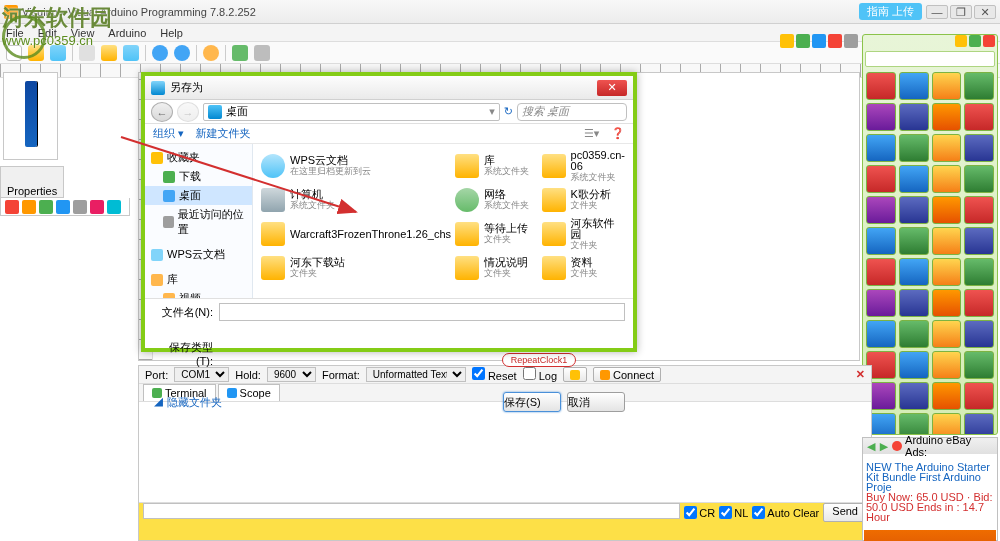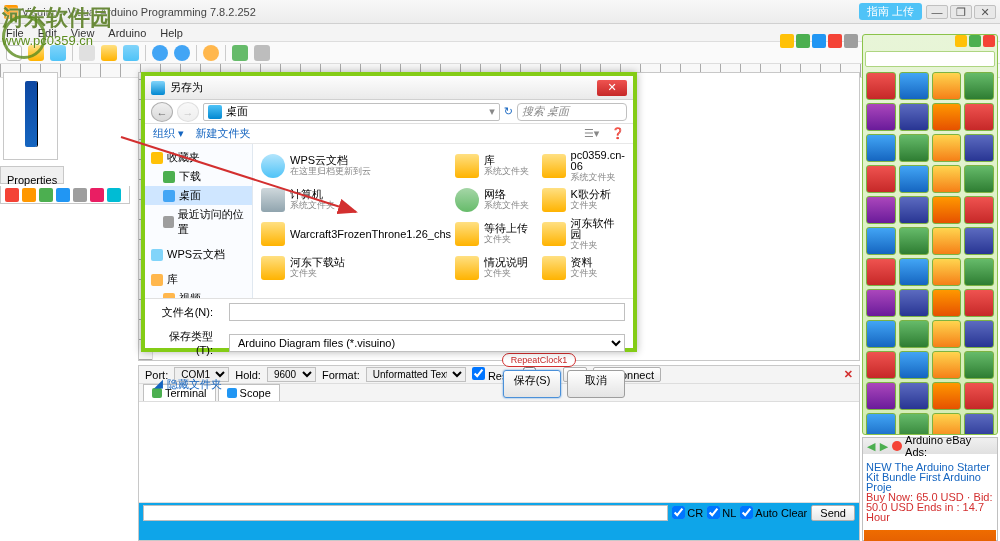--- a/index.html
+++ b/index.html
@@ -22,50 +22,50 @@
 .tb-undo{background:#42a5f5;border-radius:50%}
 .tb-moon{background:#ffb74d;border-radius:50%}
 .tb-play{background:#66bb6a}
 .tb-zoom{background:#bdbdbd}
 .ruler-h{height:14px;background:#f8f8f8;border-bottom:1px solid #ddd;position:relative}
 .ruler-h::after{content:"";position:absolute;inset:0;background:repeating-linear-gradient(90deg,#aaa 0,#aaa 1px,transparent 1px,transparent 20px)}
 .workarea{position:absolute;top:72px;left:0;right:0;bottom:0}
 .left-thumb{position:absolute;left:3px;top:0;width:55px;height:88px;background:#fff;border:1px solid #c8c8c8}
 .thumb-chip{width:12px;height:66px;background:linear-gradient(#0d47a1,#1565c0);margin:8px auto;border-radius:2px;box-shadow:1px 0 0 #000}
 .properties-panel{position:absolute;left:0;top:94px;width:130px;background:#fff}
-.properties-tab{height:18px;background:#f0f0f0;border:1px solid #c8c8c8;padding:4px 6px;line-height:18px;display:inline-block}
+.properties-tab{height:18px;background:#f0f0f0;border:1px solid #c8c8c8;padding:15px 6px;line-height:18px;display:inline-block}
 .properties-toolbar{height:18px;border:1px solid #c8c8c8;border-top:none;display:flex;align-items:center;padding:0 4px;gap:3px}
 .pt-ico{width:14px;height:14px;border-radius:2px}
 .canvas{position:absolute;left:138px;top:0;right:140px;bottom:180px;background:#fff;border:1px solid #c8c8c8}
 .ruler-v{position:absolute;left:0;top:0;width:14px;height:100%;background:#f8f8f8;border-right:1px solid #ddd}
 .ruler-v::after{content:"";position:absolute;inset:0;background:repeating-linear-gradient(0deg,#aaa 0,#aaa 1px,transparent 1px,transparent 20px)}
 .palette{position:absolute;right:2px;top:-38px;width:136px;bottom:106px;background:linear-gradient(#e8f5d8,#d4edb5);border:1px solid #8bc34a;border-radius:3px;overflow:hidden}
 .pal-head{height:14px;display:flex;justify-content:flex-end;gap:2px;padding:0 2px}
 .pal-head span{width:12px;height:12px;border-radius:2px}
 .pal-search{height:16px;margin:2px;background:#fff;border:1px solid #aed581;border-radius:2px}
 .pal-grid{display:grid;grid-template-columns:repeat(4,1fr);gap:3px;padding:3px}
 .pal-item{height:28px;border:1px solid #7cb342;border-radius:3px;background:linear-gradient(#b2dfdb,#4db6ac)}
 .pi-red{background:linear-gradient(#ef5350,#c62828)}
 .pi-blue{background:linear-gradient(#42a5f5,#1565c0)}
 .pi-yellow{background:linear-gradient(#ffd54f,#f57f17)}
 .pi-green{background:linear-gradient(#66bb6a,#2e7d32)}
 .pi-purple{background:linear-gradient(#ab47bc,#6a1b9a)}
 .pi-navy{background:linear-gradient(#5c6bc0,#283593)}
 .pi-orange{background:linear-gradient(#ff9800,#e65100)}
-.terminal{position:absolute;left:138px;right:140px;bottom:0;height:176px;background:#0ea5e9;border:1px solid #c8c8c8}
+.terminal{position:absolute;left:138px;right:128px;bottom:0;height:176px;background:#fde047;border:1px solid #c8c8c8}
 .term-tb{height:18px;background:#f4f4f4;border-bottom:1px solid #ddd;display:flex;align-items:center;padding:0 6px;gap:6px}
 .term-tb select,.term-tb input[type=text]{height:15px;font-size:10px;border:1px solid #c0c0c0;padding:0 2px}
 .term-tb .btn{height:15px;padding:0 6px;background:linear-gradient(#fff,#e8e8e8);border:1px solid #b0b0b0;border-radius:2px;display:flex;align-items:center;gap:3px}
 .term-tb .close-x{margin-left:auto;color:#d32f2f;font-weight:bold}
 .term-tabs{height:18px;background:#f4f4f4;border-bottom:1px solid #ddd;display:flex;padding:0 4px;gap:2px}
 .term-tab{padding:2px 8px;border:1px solid #c0c0c0;border-bottom:none;background:#fff;display:flex;align-items:center;gap:3px}
 .term-opts{height:18px;display:flex;align-items:center;padding:0 6px;gap:8px}
 .term-opts .clear-btn{margin-left:auto;padding:1px 8px;background:linear-gradient(#fff,#e8e8e8);border:1px solid #b0b0b0;border-radius:2px;display:flex;align-items:center;gap:3px}
 .term-body{height:100px;background:#fff}
-.term-foot{height:20px;border-top:1px solid #ddd;display:flex;align-items:center;padding:0 4px;gap:4px}
+.term-foot{height:20px;border-top:1px solid #ddd;display:flex;padding:0 4px;gap:4px}
 .term-foot input[type=text]{flex:1;height:16px;border:1px solid #c0c0c0;padding:0 4px}
 .term-foot label{display:flex;align-items:center;gap:2px}
 .term-foot .send-btn{padding:1px 8px;background:linear-gradient(#fff,#e8e8e8);border:1px solid #b0b0b0;border-radius:2px}
 .ebay-panel{position:absolute;right:2px;bottom:0;width:136px;height:104px;background:#fff;border:1px solid #c0c0c0}
 .ebay-head{height:16px;background:linear-gradient(#f0f0f0,#e0e0e0);display:flex;align-items:center;padding:0 4px;gap:3px;font-size:10px}
 .ebay-head .arr{width:10px;color:#4caf50}
 .ebay-txt{padding:8px 3px;font-size:9px;color:#1565c0;line-height:10px}
 .ebay-txt .red{color:#d32f2f}
 .ebay-img{height:58px;background:linear-gradient(#ef6c00,#bf360c);position:relative;margin:0 1px}
 .ebay-img::before{content:"";position:absolute;left:20%;top:25%;width:60%;height:45%;background:#e0e0e0;border-radius:2px}
@@ -98,27 +98,27 @@
 .side-sub{padding-left:18px}
 .dlg-files{flex:1;padding:6px 8px;display:grid;grid-template-columns:repeat(3,1fr);grid-auto-rows:32px;gap:2px 4px}
 .file-item{display:flex;align-items:center;gap:5px}
 .file-item .fico{width:24px;height:24px;background:linear-gradient(#ffe082,#ffb300);border-radius:3px;flex-shrink:0}
 .fico.cloud{background:linear-gradient(#b3e5fc,#4fc3f7);border-radius:50%}
 .fico.pc{background:linear-gradient(#cfd8dc,#90a4ae)}
 .fico.net{background:linear-gradient(#a5d6a7,#66bb6a);border-radius:50%}
 .file-item .ftxt{display:flex;flex-direction:column;line-height:11px}
 .file-item .ftxt .fs{color:#888;font-size:9px}
 .dlg-foot{border-top:1px solid #e0e0e0;padding:4px 8px}
-.dlg-row{display:flex;align-items:center;gap:16px;margin-bottom:8px}
+.dlg-row{display:flex;align-items:center;gap:6px;margin-bottom:19px}
 .dlg-row label{width:60px;text-align:right}
 .dlg-row .inp{flex:1;height:18px;border:1px solid #c0c0c0;background:#fff;padding:0 4px}
 .dlg-actions{display:flex;align-items:center;gap:6px;padding:2px 8px}
 .dlg-actions .hide{color:#1565c0}
 .dlg-actions .sp{flex:1}
-.dlg-actions .dbtn{width:58px;height:28px;background:linear-gradient(#fff,#e4e4e4);border:1px solid #9e9e9e;border-radius:3px;text-align:center;line-height:19px}
+.dlg-actions .dbtn{width:58px;height:20px;background:linear-gradient(#fff,#e4e4e4);border:1px solid #9e9e9e;border-radius:3px;text-align:left;line-height:19px}
 .dlg-actions .dbtn.primary{border-color:#4a90d9;box-shadow:0 0 2px #4a90d9}
 .watermark{position:absolute;left:2px;top:3px;z-index:50;pointer-events:none}
 .wm1{font-size:22px;font-weight:bold;color:#6a8a3a;text-shadow:0 0 2px #fff}
 .wm2{font-size:13px;color:#5c8c1e;text-shadow:0 0 2px #fff}
 .wm-logo{position:absolute;left:0;top:12px;width:44px;height:44px;border:3px solid #5c8c1e;border-radius:50%;opacity:.8}
 .repeat-badge{position:absolute;left:502px;top:281px;width:74px;height:14px;background:#fff;border:1px solid #d32f2f;border-radius:7px;text-align:center;line-height:13px;font-size:9px;color:#c62828;z-index:5}
 .top-right-icons{position:absolute;right:142px;top:-38px;display:flex;gap:2px}
 .top-right-icons span{width:14px;height:14px;border-radius:2px}
 </style>
 </head>
@@ -466,21 +466,20 @@
           </div>
         </div>
     </div>
     <div class="dlg-foot">
       <div class="dlg-row">
         <label>文件名(N):</label>
         <input type="text" class="inp" value="" style="">
       </div>
       <div class="dlg-row">
         <label>保存类型(T):</label>
-        <select class="inp"><option>Arduino Diagram files (*.visuino)</option></select>
       </div>
     </div>
     <div class="dlg-actions">
       <span class="hide">◢ 隐藏文件夹</span>
       <span class="sp"></span>
       <div class="dbtn primary">保存(S)</div>
       <div class="dbtn">取消</div>
     </div>
   </div>
 

